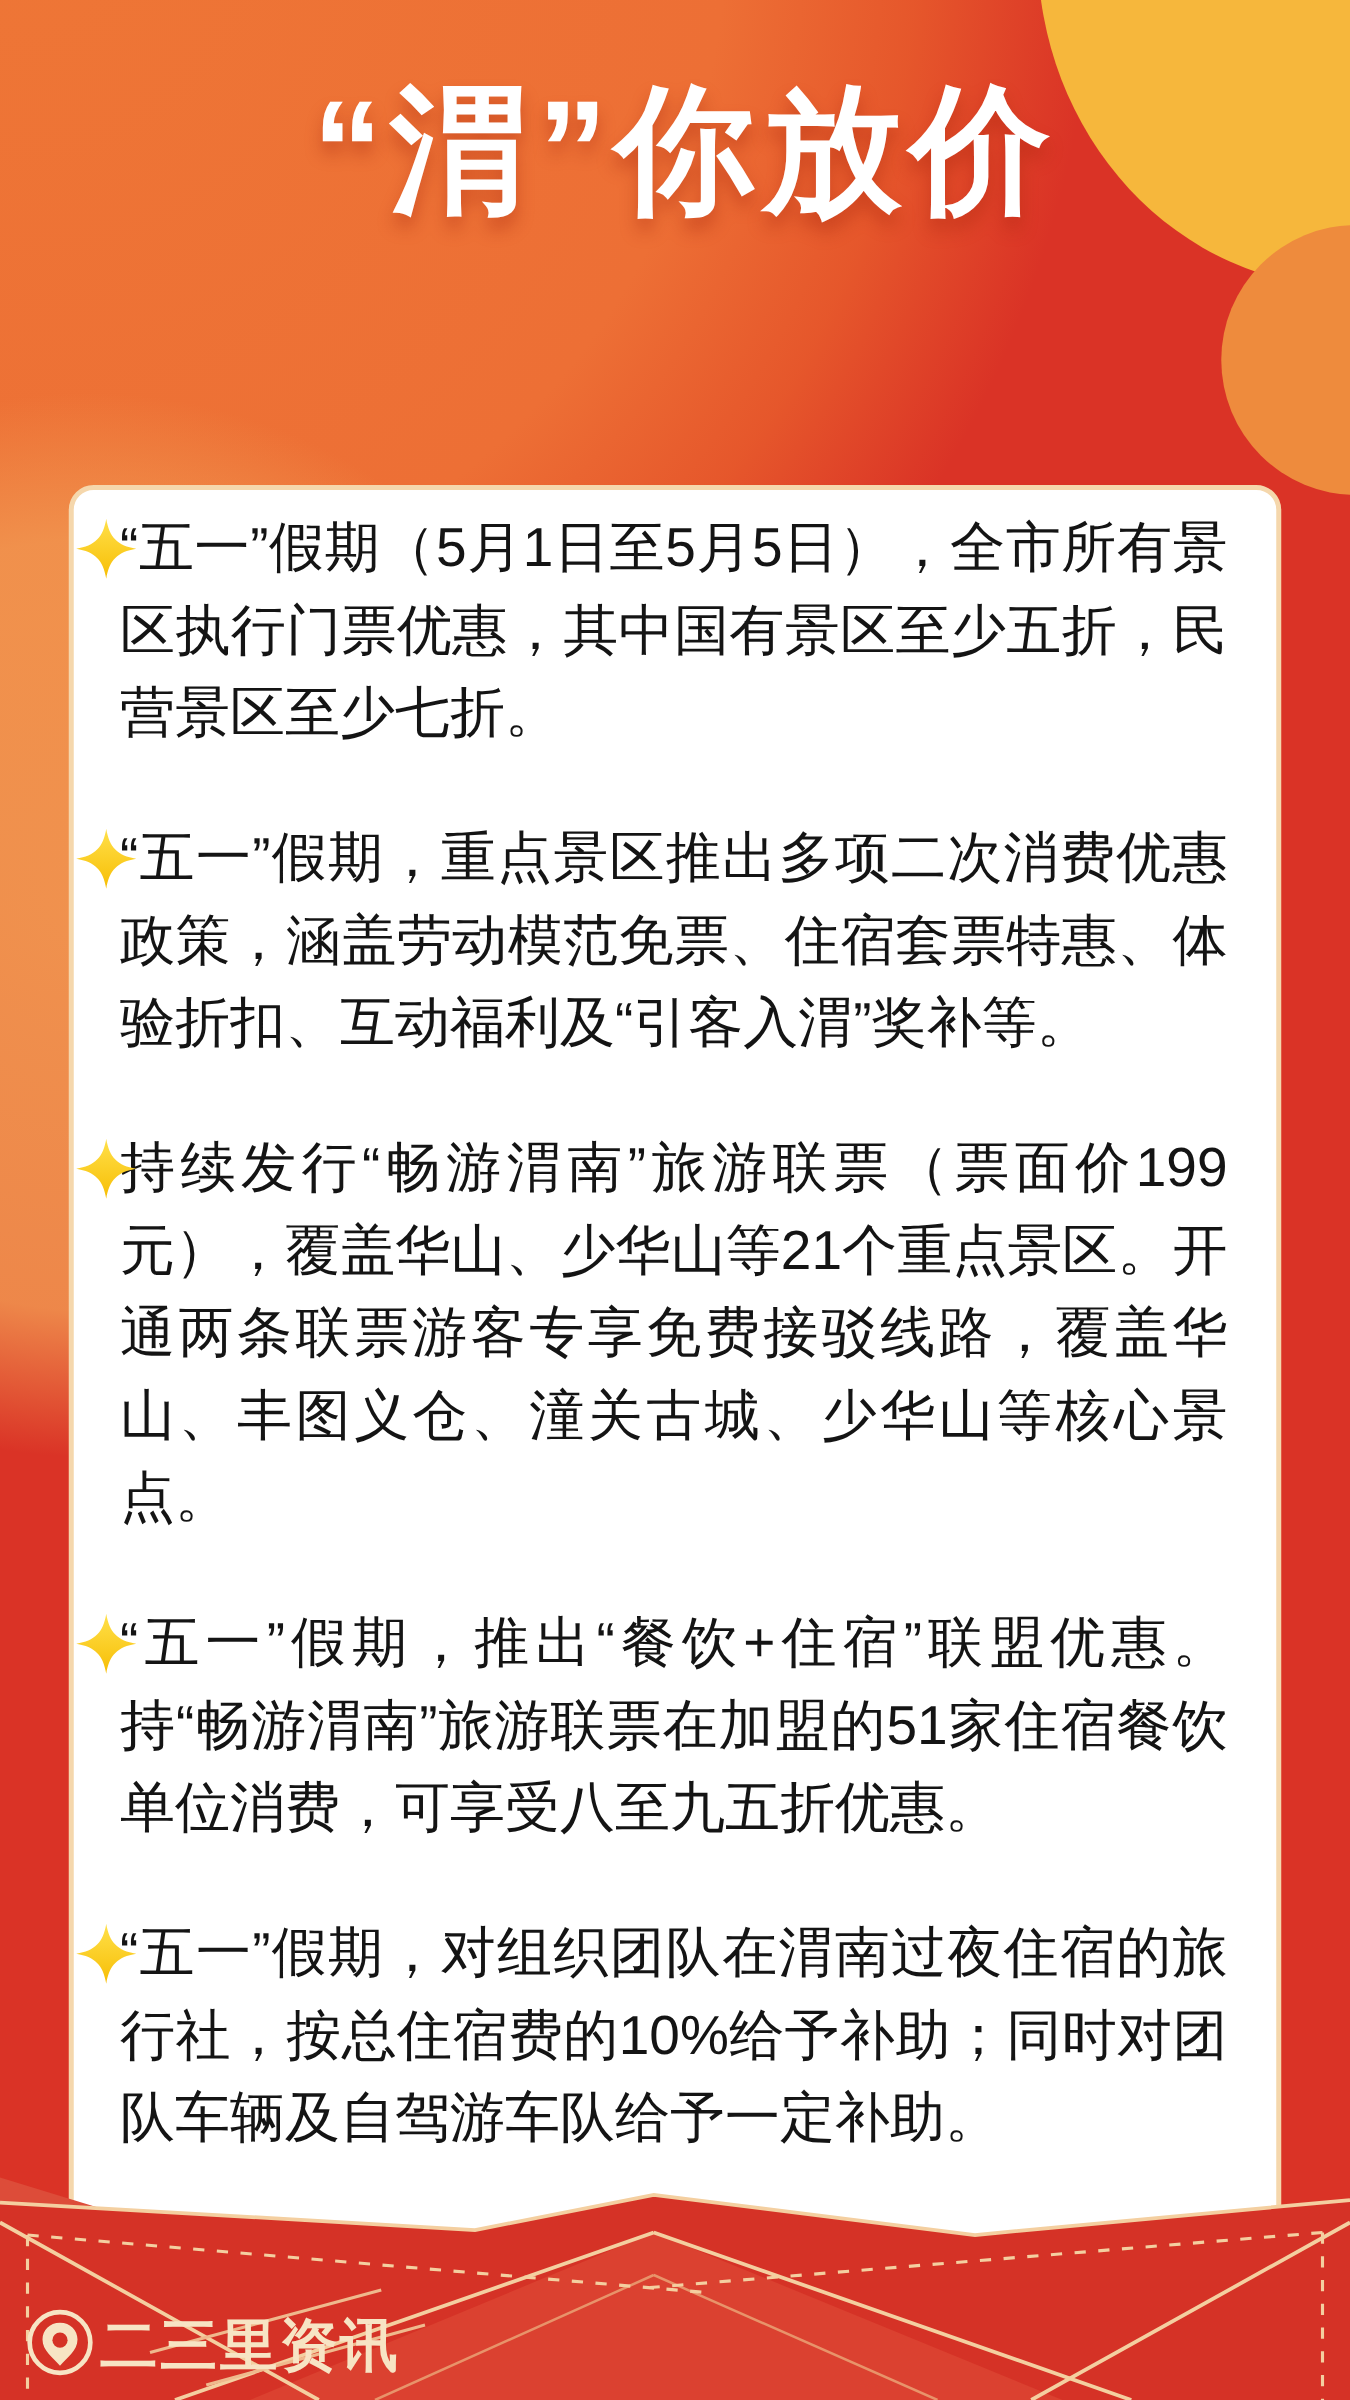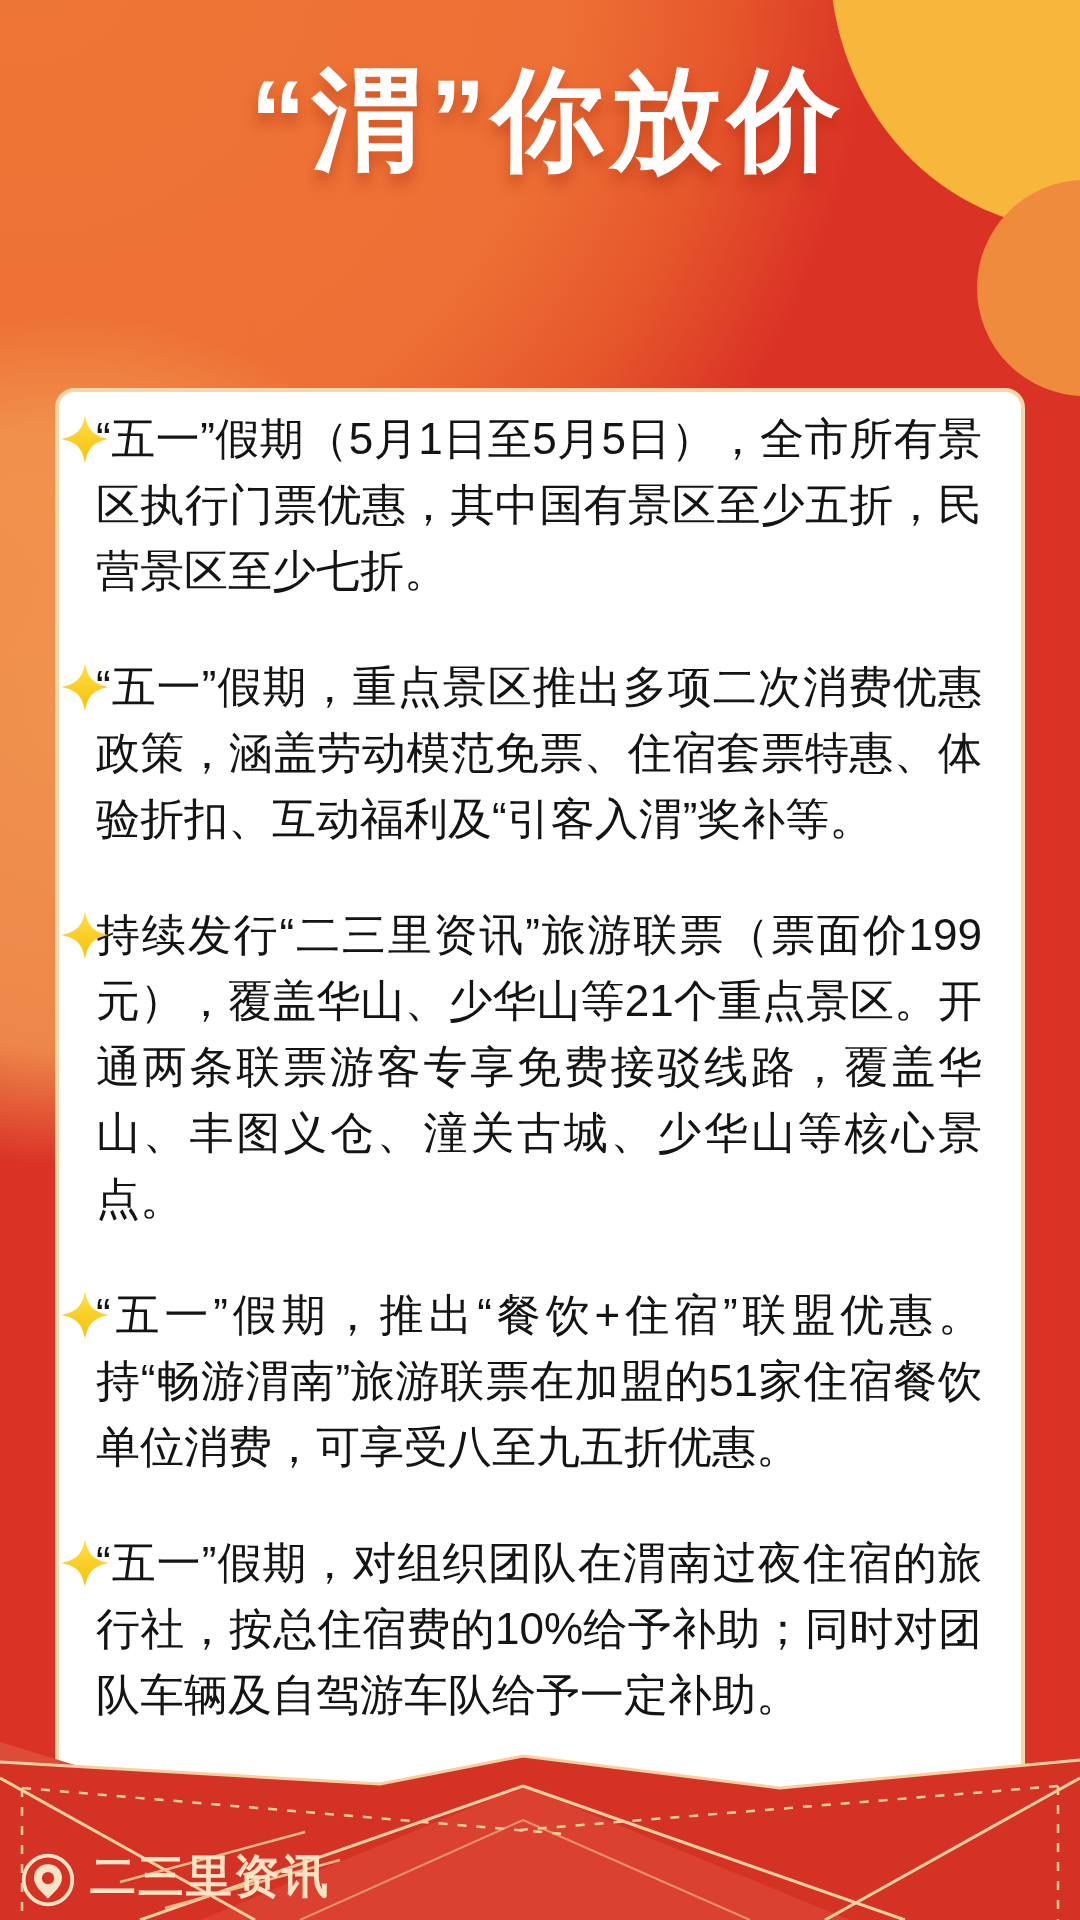--- a/index.html
+++ b/index.html
@@ -42,21 +42,21 @@
     position:relative;margin:0 0 50px 0;padding:0;
     font-size:44px;line-height:66px;font-weight:500;color:#141414;
     text-align:justify;
   }
   .star{position:absolute;left:-36px;top:8px;width:50px;height:50px;}
   
   .band{position:absolute;left:0;bottom:0;width:1080px;height:240px;z-index:4;display:block;}
   
   .brand{
     position:absolute;left:20px;top:1846px;z-index:5;
-    display:flex;align-items:flex-end;gap:14px;color:#F7E4C4;
+    display:flex;align-items:flex-start;gap:4px;color:#F7E4C4;
   }
   .brand .label{font-size:46px;font-weight:700;letter-spacing:2px;}
   .brand svg{display:block;}
 </style>
 </head>
 <body>
 
 <div class="page">
 
   <div class="bg-orange"></div>
@@ -88,21 +88,21 @@
       <li>
         <svg class="star" viewBox="0 0 100 100">
             <use href="#sparkle"></use>
           </svg>
         <span>“五一”假期，重点景区推出多项二次消费优惠政策，涵盖劳动模范免票、住宿套票特惠、体验折扣、互动福利及“引客入渭”奖补等。</span>
       </li>
       <li>
         <svg class="star" viewBox="0 0 100 100">
             <use href="#sparkle"></use>
           </svg>
-        <span>持续发行“二三里资讯”旅游联票（票面价199元），覆盖华山、少华山等21个重点景区。开通两条联票游客专享免费接驳线路，覆盖华山、丰图义仓、潼关古城、少华山等核心景点。</span>
+        <span>持续发行“畅游渭南”旅游联票（票面价199元），覆盖华山、少华山等21个重点景区。开通两条联票游客专享免费接驳线路，覆盖华山、丰图义仓、潼关古城、少华山等核心景点。</span>
       </li>
       <li>
         <svg class="star" viewBox="0 0 100 100">
             <use href="#sparkle"></use>
           </svg>
         <span>“五一”假期，推出“餐饮+住宿”联盟优惠。持“畅游渭南”旅游联票在加盟的51家住宿餐饮单位消费，可享受八至九五折优惠。</span>
       </li>
       <li>
         <svg class="star" viewBox="0 0 100 100">
             <use href="#sparkle"></use>

